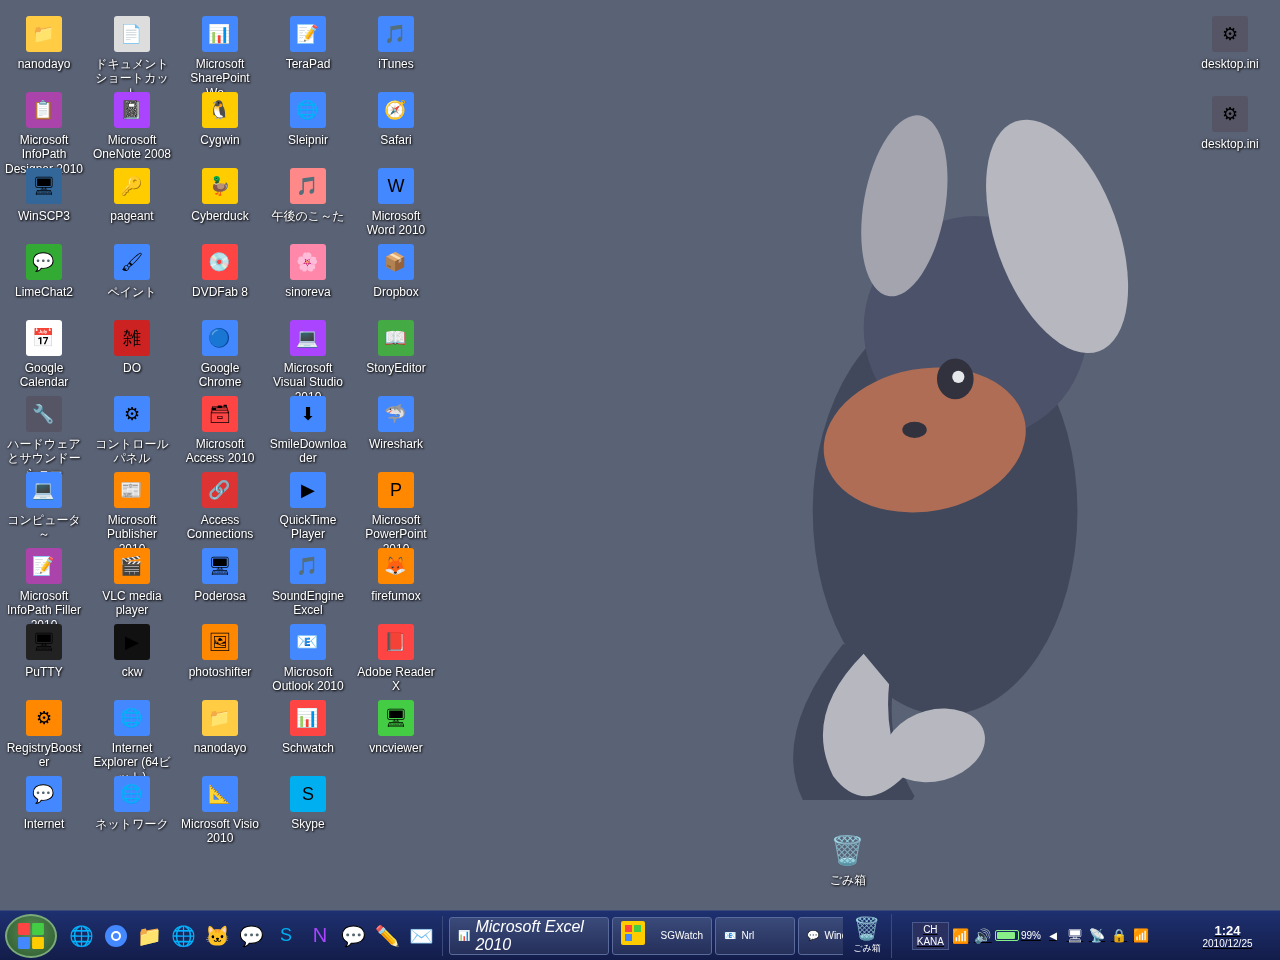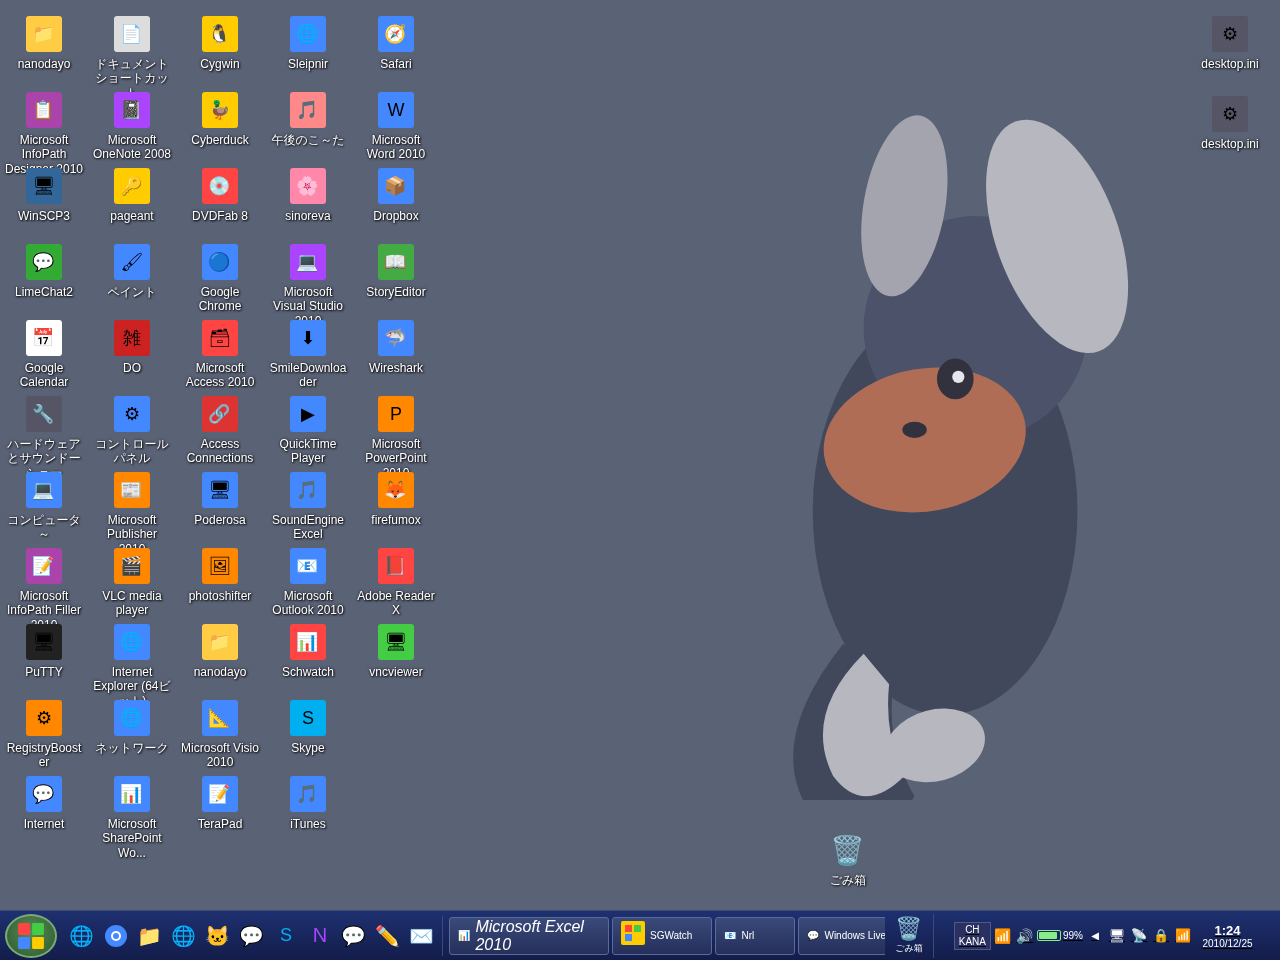--- a/index.html
+++ b/index.html
@@ -188,20 +188,21 @@
 
     #clock-area {
       display: flex;
       flex-direction: column;
       align-items: center;
       padding: 0 8px;
       color: white;
       font-size: 11px;
       cursor: pointer;
       min-width: 60px;
+      margin-left: 42px;
     }
 
   </style>
 </head>
 <body>
 
 <div id="desktop">
 
   <div id="wallpaper">
 
@@ -391,20 +392,29 @@
           <div class="icon-label">Microsoft Publisher 2010</div>
         </div>
         <div class="desktop-icon">
           <div class="icon-img">
             <svg width="36" height="36" viewBox="0 0 36 36">
               <rect width="36" height="36" rx="3" fill="#ff8800"></rect>
               <text x="18" y="24" text-anchor="middle" font-size="18">🎬</text>
             </svg>
           </div>
           <div class="icon-label">VLC media player</div>
+        </div>
+        <div class="desktop-icon">
+          <div class="icon-img">
+            <svg width="36" height="36" viewBox="0 0 36 36">
+              <rect width="36" height="36" rx="3" fill="#111111"></rect>
+              <text x="18" y="24" text-anchor="middle" font-size="18">▶</text>
+            </svg>
+          </div>
+          <div class="icon-label">ckw</div>
         </div>
         <div class="desktop-icon">
           <div class="icon-img">
             <svg width="36" height="36" viewBox="0 0 36 36">
               <rect width="36" height="36" rx="3" fill="#4488ff"></rect>
               <text x="18" y="24" text-anchor="middle" font-size="18">🌐</text>
             </svg>
           </div>
           <div class="icon-label">Internet Explorer (64ビット)</div>
         </div>
@@ -764,21 +774,21 @@
     <div class="taskbar-icon" style="color:#44cc44;">💬</div>
     <div class="taskbar-icon">✏️</div>
     <div class="taskbar-icon">✉️</div>
   </div>
 
   <div id="taskbar-apps" style="display:flex;align-items:center;gap:3px;padding:0 6px;flex:1;height:44px;">
     <div class="taskbar-app" style="height:38px;min-width:130px;background:linear-gradient(to bottom,#3a4a7a,#252f5a);border:1px solid #5a6a9a;border-radius:3px;display:flex;align-items:center;gap:5px;padding:0 8px;cursor:pointer;color:white;font-size:10px;">
       <span>📊</span>
       <span style="font-size:16px;font-style:italic;">Microsoft Excel 2010</span>
     </div>
-    <div class="taskbar-app" style="height:38px;min-width:100px;background:linear-gradient(to bottom,#3a4a7a,#252f5a);border:1px solid #5a6a9a;border-radius:3px;display:flex;align-items:center;gap:5px;padding:0 8px;cursor:pointer;color:white;font-size:10px;">
+    <div class="taskbar-app" style="height:38px;min-width:100px;background:linear-gradient(to bottom,#3a4a7a,#252f5a);border:1px solid #5a6a9a;border-radius:3px;display:flex;align-items:center;gap:5px;padding:0 8px;cursor:pointer;color:white;font-size:10px;justify-content:space-between;">
       <span style="font-size:18px;">
         <svg width="24" height="24" viewBox="0 0 24 24">
             <rect width="24" height="24" fill="#ffcc00" rx="2"></rect>
             <rect x="4" y="4" width="7" height="7" fill="#ff4444"></rect>
             <rect x="13" y="4" width="7" height="7" fill="#44cc44"></rect>
             <rect x="4" y="13" width="7" height="7" fill="#4488ff"></rect>
             <rect x="13" y="13" width="7" height="7" fill="#ffcc00"></rect>
           </svg>
       </span>
       <span style="font-size:10px;">SGWatch</span>

